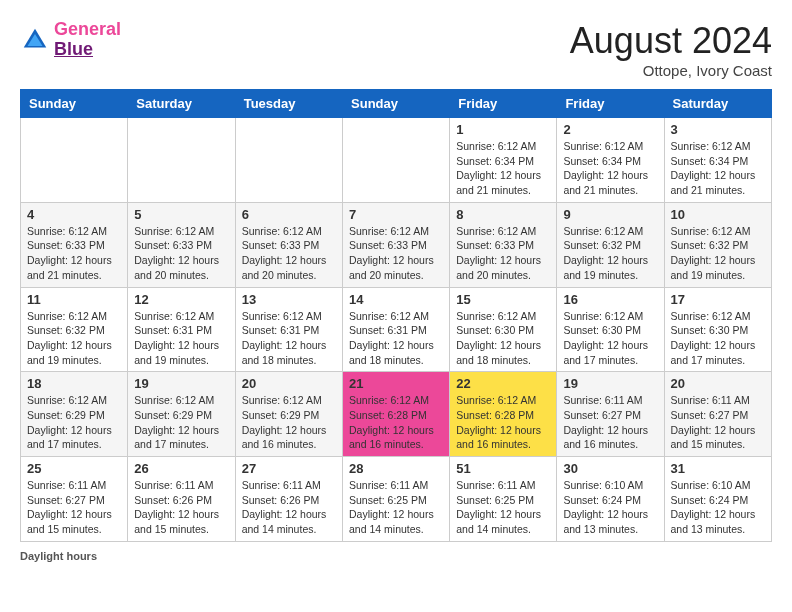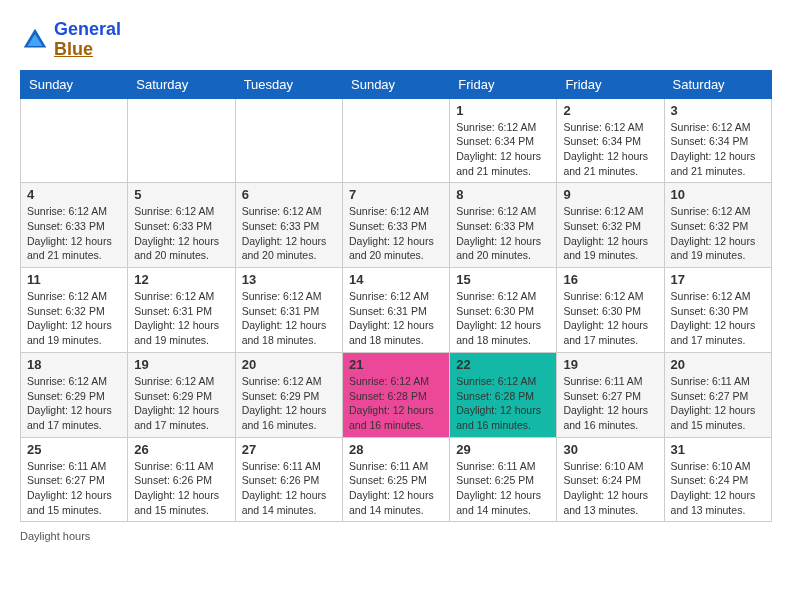--- a/index.html
+++ b/index.html
@@ -19,22 +19,22 @@
     .logo {
       display: flex;
       align-items: center;
       gap: 4px;
     }
     .logo-text {
       font-size: 18px;
       font-weight: bold;
       line-height: 1.1;
     }
-    .logo-text span.general { color: #1d4ed8; }
-    .logo-text span.blue { color: #a16207; text-decoration: underline; }
+    .logo-text span.general { color: #ec4899; }
+    .logo-text span.blue { color: #701a75; text-decoration: underline; }
     .logo-icon {
       width: 30px;
       height: 30px;
     }
     .title-block {
       text-align: right;
     }
     .title-block .month-year {
       font-size: 36px;
       font-weight: 300;
@@ -48,21 +48,21 @@
       width: 100%;
       border-collapse: collapse;
       font-size: 11px;
     }
     .calendar th {
       background: #1565c0;
       color: #fff;
       text-align: left;
       padding: 6px 8px;
       font-size: 13px;
-      font-weight: normal;
+      font-weight: bold;
       border: 1px solid #1565c0;
     }
     .calendar td {
       border: 1px solid #ccc;
       vertical-align: top;
       padding: 4px 6px;
       width: 108px;
       min-height: 80px;
       background: #fff;
     }
@@ -80,37 +80,40 @@
       font-size: 10.5px;
       line-height: 1.4;
     }
     .empty-cell {
       background: #fff !important;
     }
     .footer {
       margin-top: 8px;
       font-size: 11px;
       color: #555;
+      font-weight: bold;
     }
   </style>
 </head>
 <body>
 
 <div class="header">
   <div class="logo">
     <svg class="logo-icon" viewBox="0 0 40 40">
       <polygon points="20,5 35,30 5,30" fill="#1565c0"></polygon>
       <polygon points="20,12 30,28 10,28" fill="#42a5f5"></polygon>
     </svg>
     <div class="logo-text">
       <div><span class="general">General</span></div>
       <div><span class="blue">Blue</span></div>
     </div>
   </div>
   <div class="title-block">
+    <div class="month-year">August 2024</div>
+    <div class="location">Ottope, Ivory Coast</div>
   </div>
 </div>
 
 <table class="calendar">
   <thead>
     <tr>
     <th>Sunday</th>
         <th>Saturday</th>
         <th>Tuesday</th>
         <th>Sunday</th>
@@ -250,21 +253,21 @@
           <div class="day-info" style="white-space: pre-line;">Sunrise: 6:12 AM
 Sunset: 6:29 PM
 Daylight: 12 hours and 16 minutes.</div>
         </td>
         <td style="background: #ec4899;">
           <div class="day-number">21</div>
           <div class="day-info" style="white-space: pre-line;">Sunrise: 6:12 AM
 Sunset: 6:28 PM
 Daylight: 12 hours and 16 minutes.</div>
         </td>
-        <td style="background: #14b8a6;">
+        <td style="background: #fde047;">
           <div class="day-number">22</div>
           <div class="day-info" style="white-space: pre-line;">Sunrise: 6:12 AM
 Sunset: 6:28 PM
 Daylight: 12 hours and 16 minutes.</div>
         </td>
         <td style="background: rgb(245, 245, 245);">
           <div class="day-number">19</div>
           <div class="day-info" style="white-space: pre-line;">Sunrise: 6:11 AM
 Sunset: 6:27 PM
 Daylight: 12 hours and 16 minutes.</div>
@@ -295,21 +298,21 @@
 Sunset: 6:26 PM
 Daylight: 12 hours and 14 minutes.</div>
         </td>
         <td>
           <div class="day-number">28</div>
           <div class="day-info" style="white-space: pre-line;">Sunrise: 6:11 AM
 Sunset: 6:25 PM
 Daylight: 12 hours and 14 minutes.</div>
         </td>
         <td>
-          <div class="day-number">29</div>
+          <div class="day-number">51</div>
           <div class="day-info" style="white-space: pre-line;">Sunrise: 6:11 AM
 Sunset: 6:25 PM
 Daylight: 12 hours and 14 minutes.</div>
         </td>
         <td>
           <div class="day-number">30</div>
           <div class="day-info" style="white-space: pre-line;">Sunrise: 6:10 AM
 Sunset: 6:24 PM
 Daylight: 12 hours and 13 minutes.</div>
         </td>

